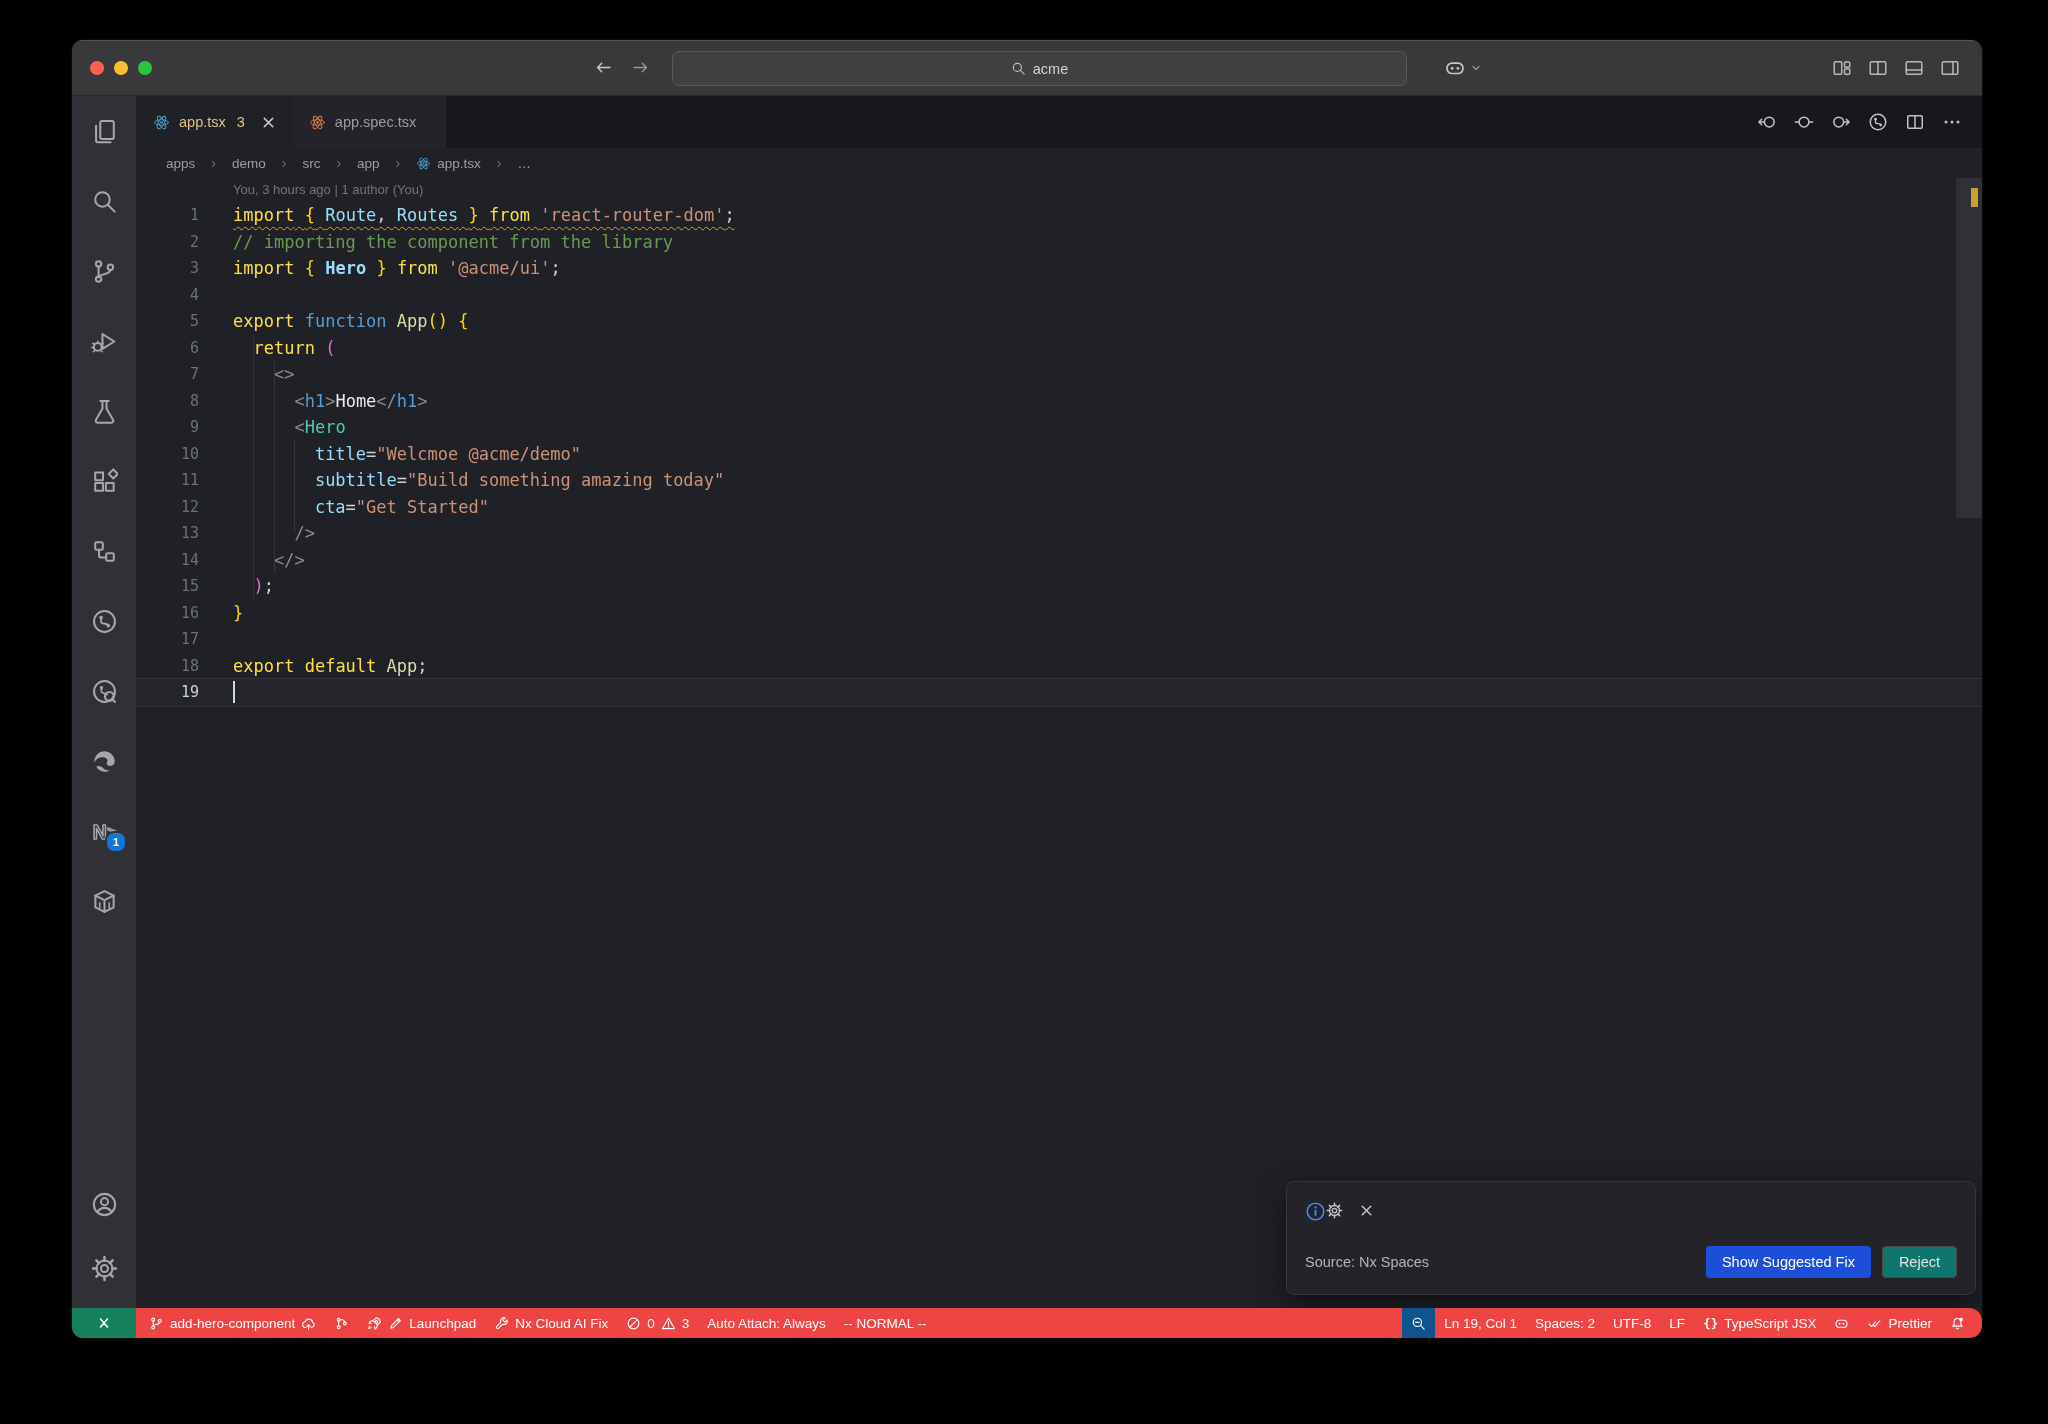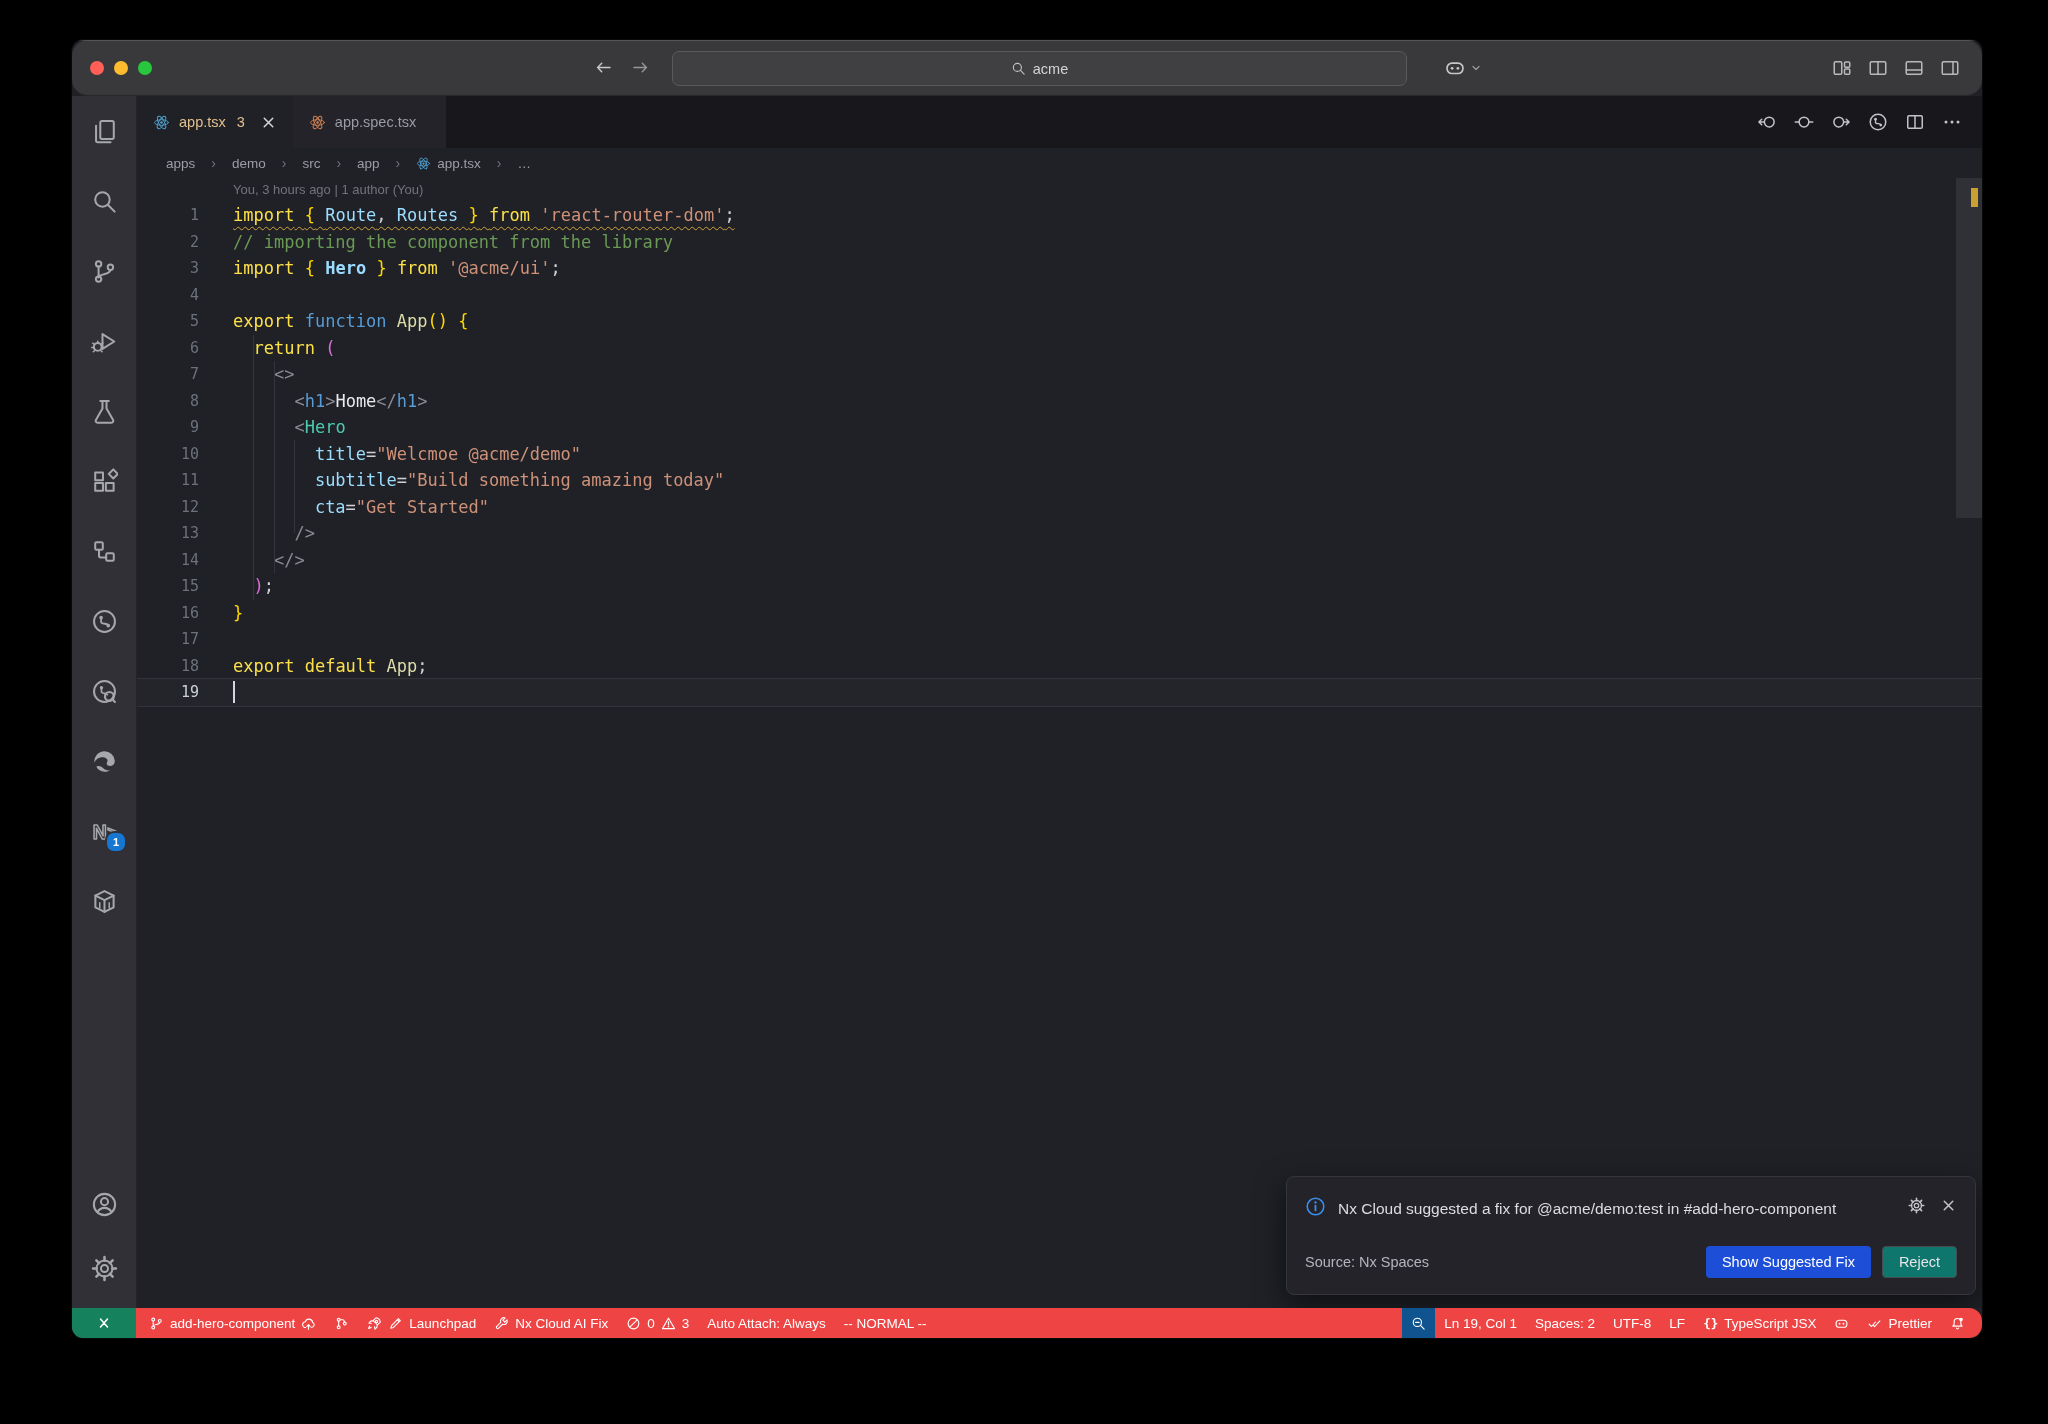--- a/index.html
+++ b/index.html
@@ -5,21 +5,21 @@
   html,body{margin:0;padding:0;background:#000;}
   .screen{position:relative;width:2048px;height:1424px;background:#000;overflow:hidden;
           font-family:"Liberation Sans",sans-serif;-webkit-font-smoothing:antialiased;}
   .window{position:absolute;left:72px;top:40px;width:1910px;height:1298px;border-radius:11px;
           background:#1f2127;display:flex;flex-direction:column;overflow:hidden;
           box-shadow:0 0 0 1px #0a0a0a,0 24px 70px rgba(0,0,0,.6);}
   .window::before{content:"";position:absolute;left:0;top:0;right:0;height:1px;background:rgba(255,255,255,.14);z-index:50;}
 
   
   .titlebar{height:55px;background:#39393b;border-bottom:1px solid #28282a;position:relative;
-            display:flex;align-items:center;flex:none;border-radius:16px;}
+            display:flex;align-items:center;flex:none;}
   .traffic{position:absolute;left:18px;top:0;height:100%;display:flex;align-items:center;gap:10px;}
   .tl{width:14px;height:14px;border-radius:50%;}
   .tl.red{background:#ff5f57}.tl.yellow{background:#febc2e}.tl.green{background:#29c73f}
   .navarrows{position:absolute;left:522px;display:flex;gap:18px;align-items:center;}
   .navarrows .ic{width:19px;height:19px;}
   .nav-back{color:#c9c9cc}.nav-fwd{color:#97979b}
   .cmdcenter{position:absolute;left:600px;top:11px;width:733px;height:33px;background:#404043;
              border:1px solid #59595c;border-radius:7px;display:flex;align-items:center;justify-content:center;
              gap:7px;color:#d3d3d6;font-size:14.5px;}
   .cmdcenter .ic{width:15px;height:15px;color:#c2c2c6}
@@ -470,21 +470,20 @@
             <div class="toast-row1">
               <span class="ic info">
                   <svg viewBox="0 0 16 16" fill="none" stroke="currentColor" stroke-width="1.2" stroke-linecap="round" stroke-linejoin="round">
                     <circle cx="8" cy="8" r="6.3"></circle>
                     <path d="M8 7.3v3.6" stroke-width="1.4"></path>
                     <g fill="currentColor" stroke="none">
                       <circle cx="8" cy="4.9" r=".9"></circle>
                     </g>
                   </svg>
                 </span>
-              <div class="toast-msg">Nx Cloud suggested a fix for @acme/demo:test in #add-hero-component</div>
               <div class="toast-btns">
                 <span class="ic">
                     <svg viewBox="0 0 16 16" fill="none" stroke="currentColor" stroke-width="1.2" stroke-linecap="round" stroke-linejoin="round">
                       <circle cx="8" cy="8" r="2.1"></circle>
                       <circle cx="8" cy="8" r="4.7"></circle>
                       <path d="M8 1.2v2.2M8 12.6v2.2M1.2 8h2.2M12.6 8h2.2M3.2 3.2l1.6 1.6M11.2 11.2l1.6 1.6M12.8 3.2l-1.6 1.6M4.8 11.2l-1.6 1.6" stroke-width="1.5"></path>
                     </svg>
                   </span>
                 <span class="ic">
                     <svg viewBox="0 0 16 16" fill="none" stroke="currentColor" stroke-width="1.2" stroke-linecap="round" stroke-linejoin="round">

